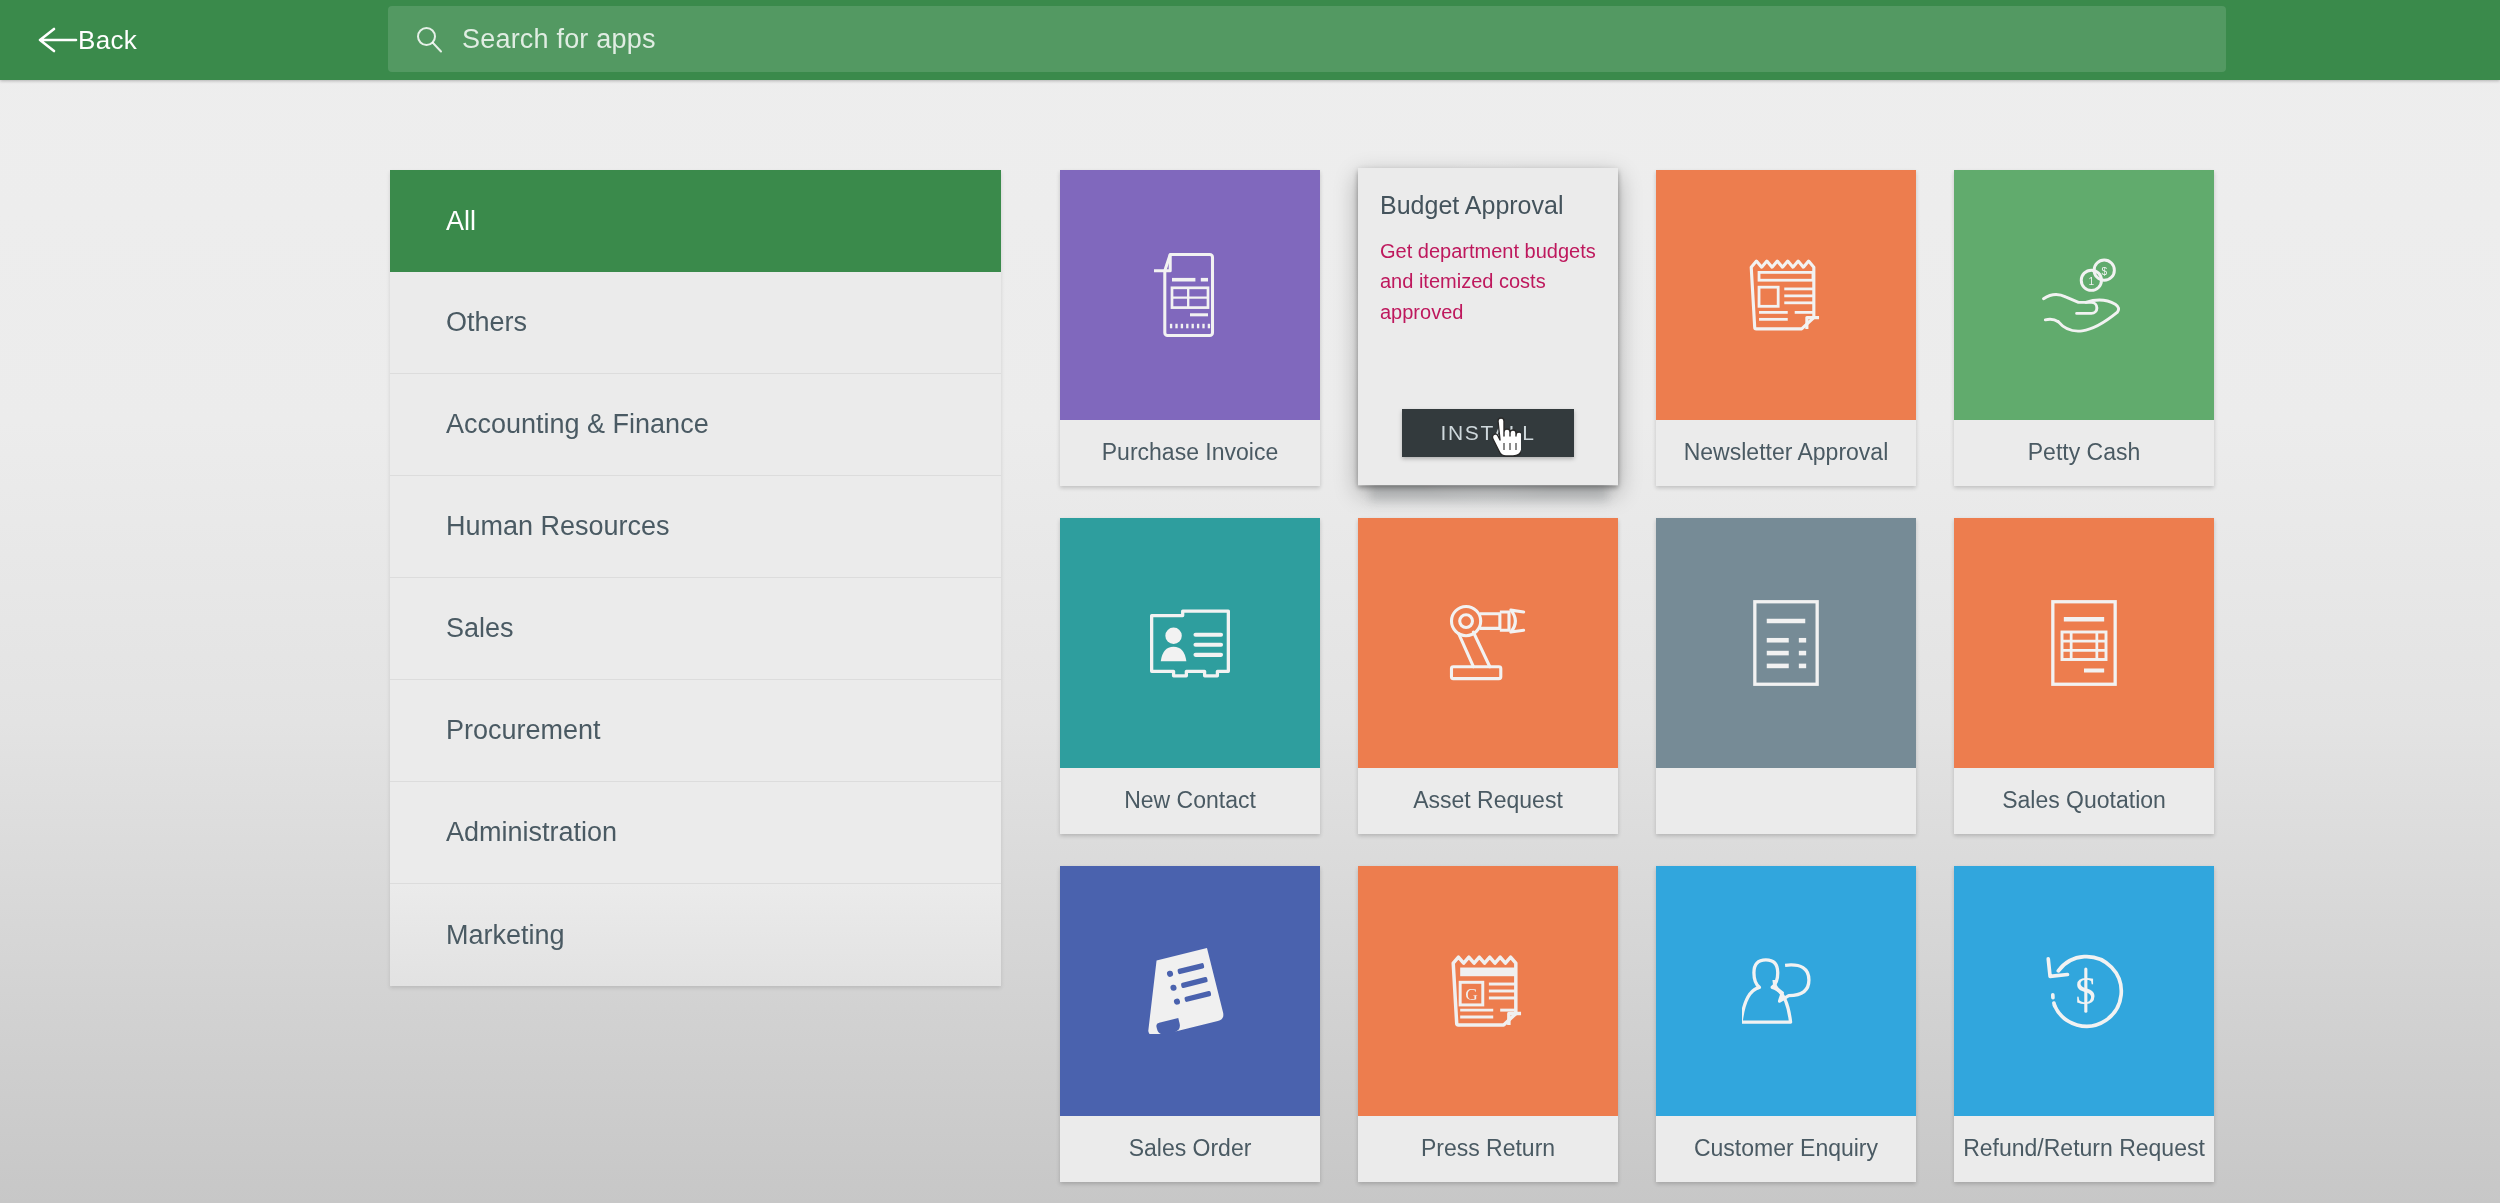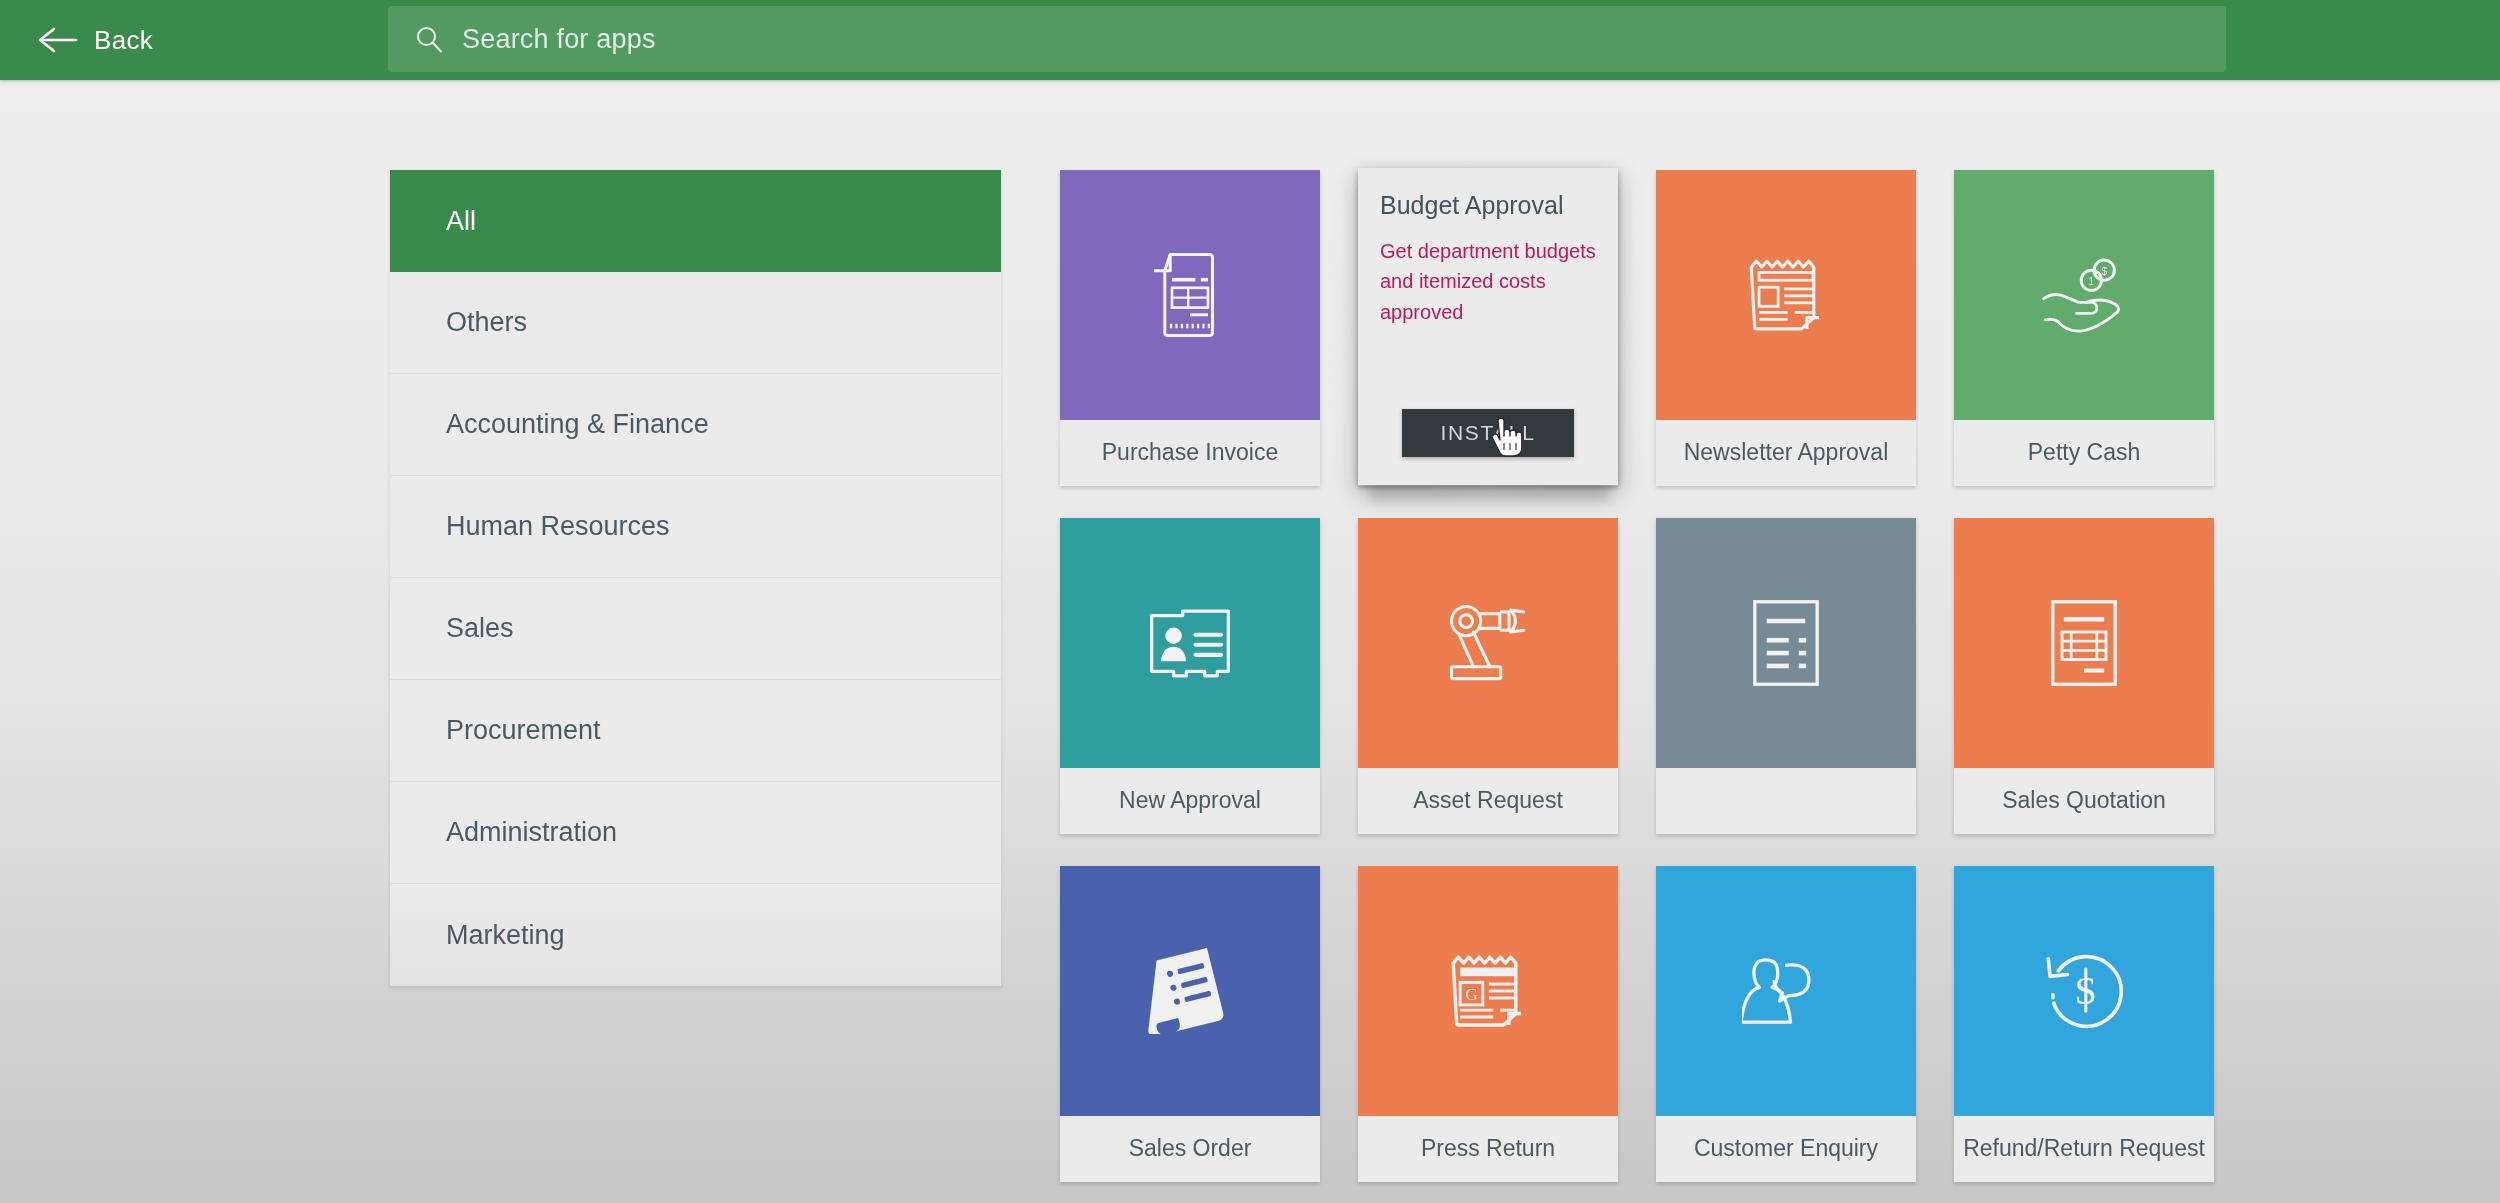--- a/index.html
+++ b/index.html
@@ -22,21 +22,20 @@
     height: 80px;
     background: #3a8a4b;
     box-shadow: 0 1px 3px rgba(0,0,0,0.25);
   }
   .back-btn {
     position: absolute;
     left: 24px; top: 0;
     height: 80px;
     display: flex;
     align-items: center;
-    gap: 16px;
     padding: 0 14px;
     cursor: pointer;
   }
   .back-arrow { width: 40px; height: 30px; display: block; }
   .back-label {
     color: #ffffff;
     font-size: 26px;
     letter-spacing: 0.3px;
   }
   .searchbar {
@@ -335,21 +334,21 @@
         <path d="M4 8 h34 v-5 h50 v66 h-12 v5 h-14 v-5 h-20 v5 h-14 v-5 h-24 z" fill="none" stroke="#f2f2f2" stroke-width="3.6" stroke-linejoin="round"></path>
         <circle cx="28" cy="30" r="9" fill="#f2f2f2"></circle>
         <path d="M14 58 q2 -16 14 -16 q12 0 14 16 z" fill="#f2f2f2"></path>
         <g stroke="#f2f2f2" stroke-width="4.4" stroke-linecap="round">
           <line x1="52" y1="29" x2="80" y2="29"></line>
           <line x1="52" y1="40" x2="80" y2="40"></line>
           <line x1="52" y1="51" x2="80" y2="51"></line>
         </g>
       </svg>
     </div>
-    <div class="tile-label">New Approval</div>
+    <div class="tile-label">New Contact</div>
   </div>
 
   <div class="tile">
     <div class="tile-icon" style="background:#ed7d4e">
       <svg viewBox="0 0 100 92" width="92" height="84">
         <circle cx="26" cy="22" r="16" fill="none" stroke="#f2f2f2" stroke-width="3.4"></circle>
         <circle cx="26" cy="22" r="7" fill="none" stroke="#f2f2f2" stroke-width="3.4"></circle>
         <path d="M41 14 h22 v16 h-22" fill="none" stroke="#f2f2f2" stroke-width="3.4" stroke-linejoin="round"></path>
         <path d="M63 12 h10 v20 h-10" fill="none" stroke="#f2f2f2" stroke-width="3.4" stroke-linejoin="round"></path>
         <path d="M75 10 l14 2 M75 34 l14 -2 M75 10 q10 12 0 24" fill="none" stroke="#f2f2f2" stroke-width="3.4" stroke-linecap="round" stroke-linejoin="round"></path>

